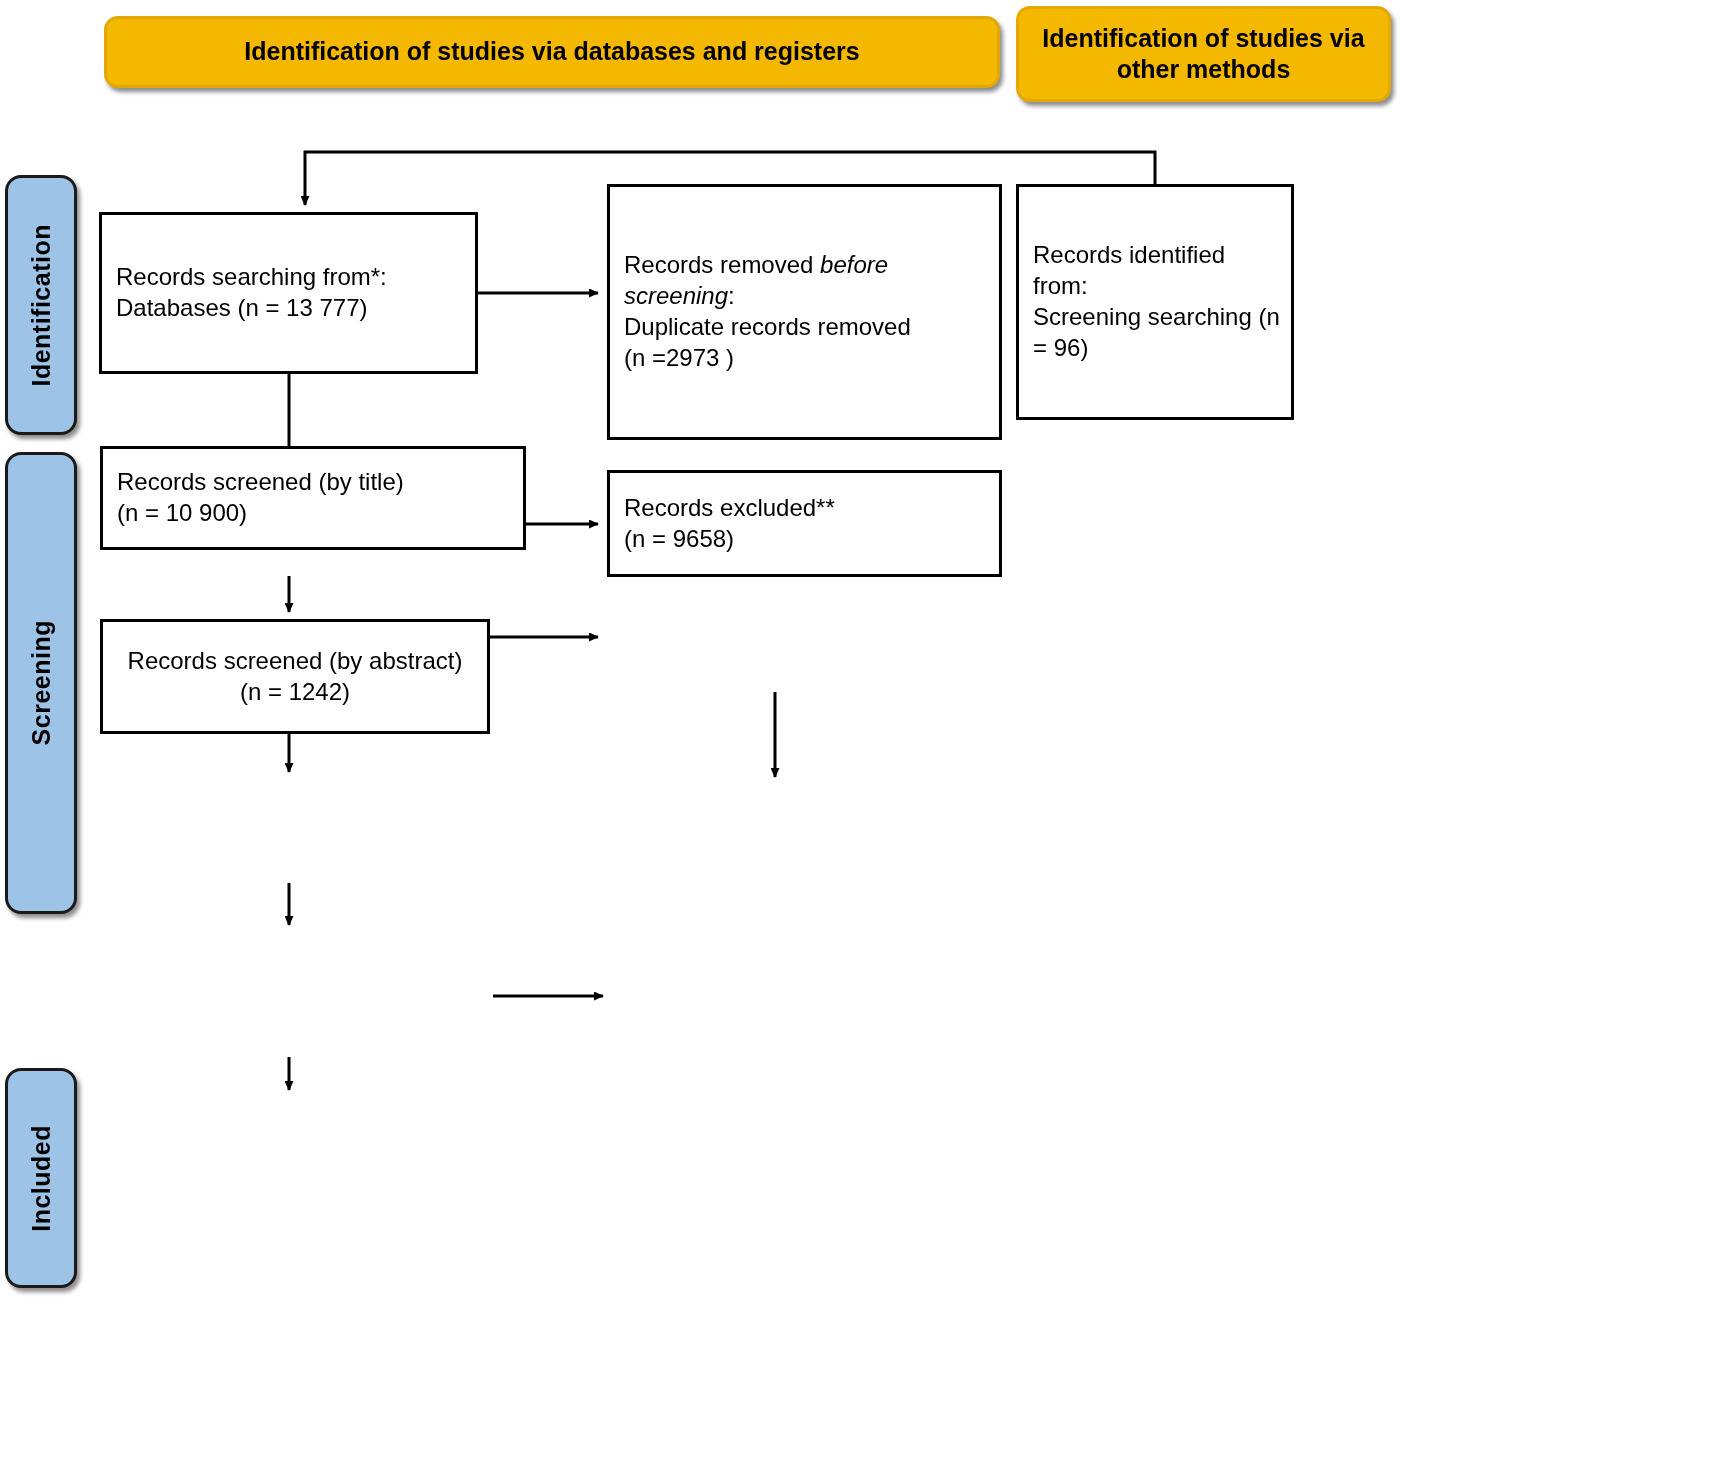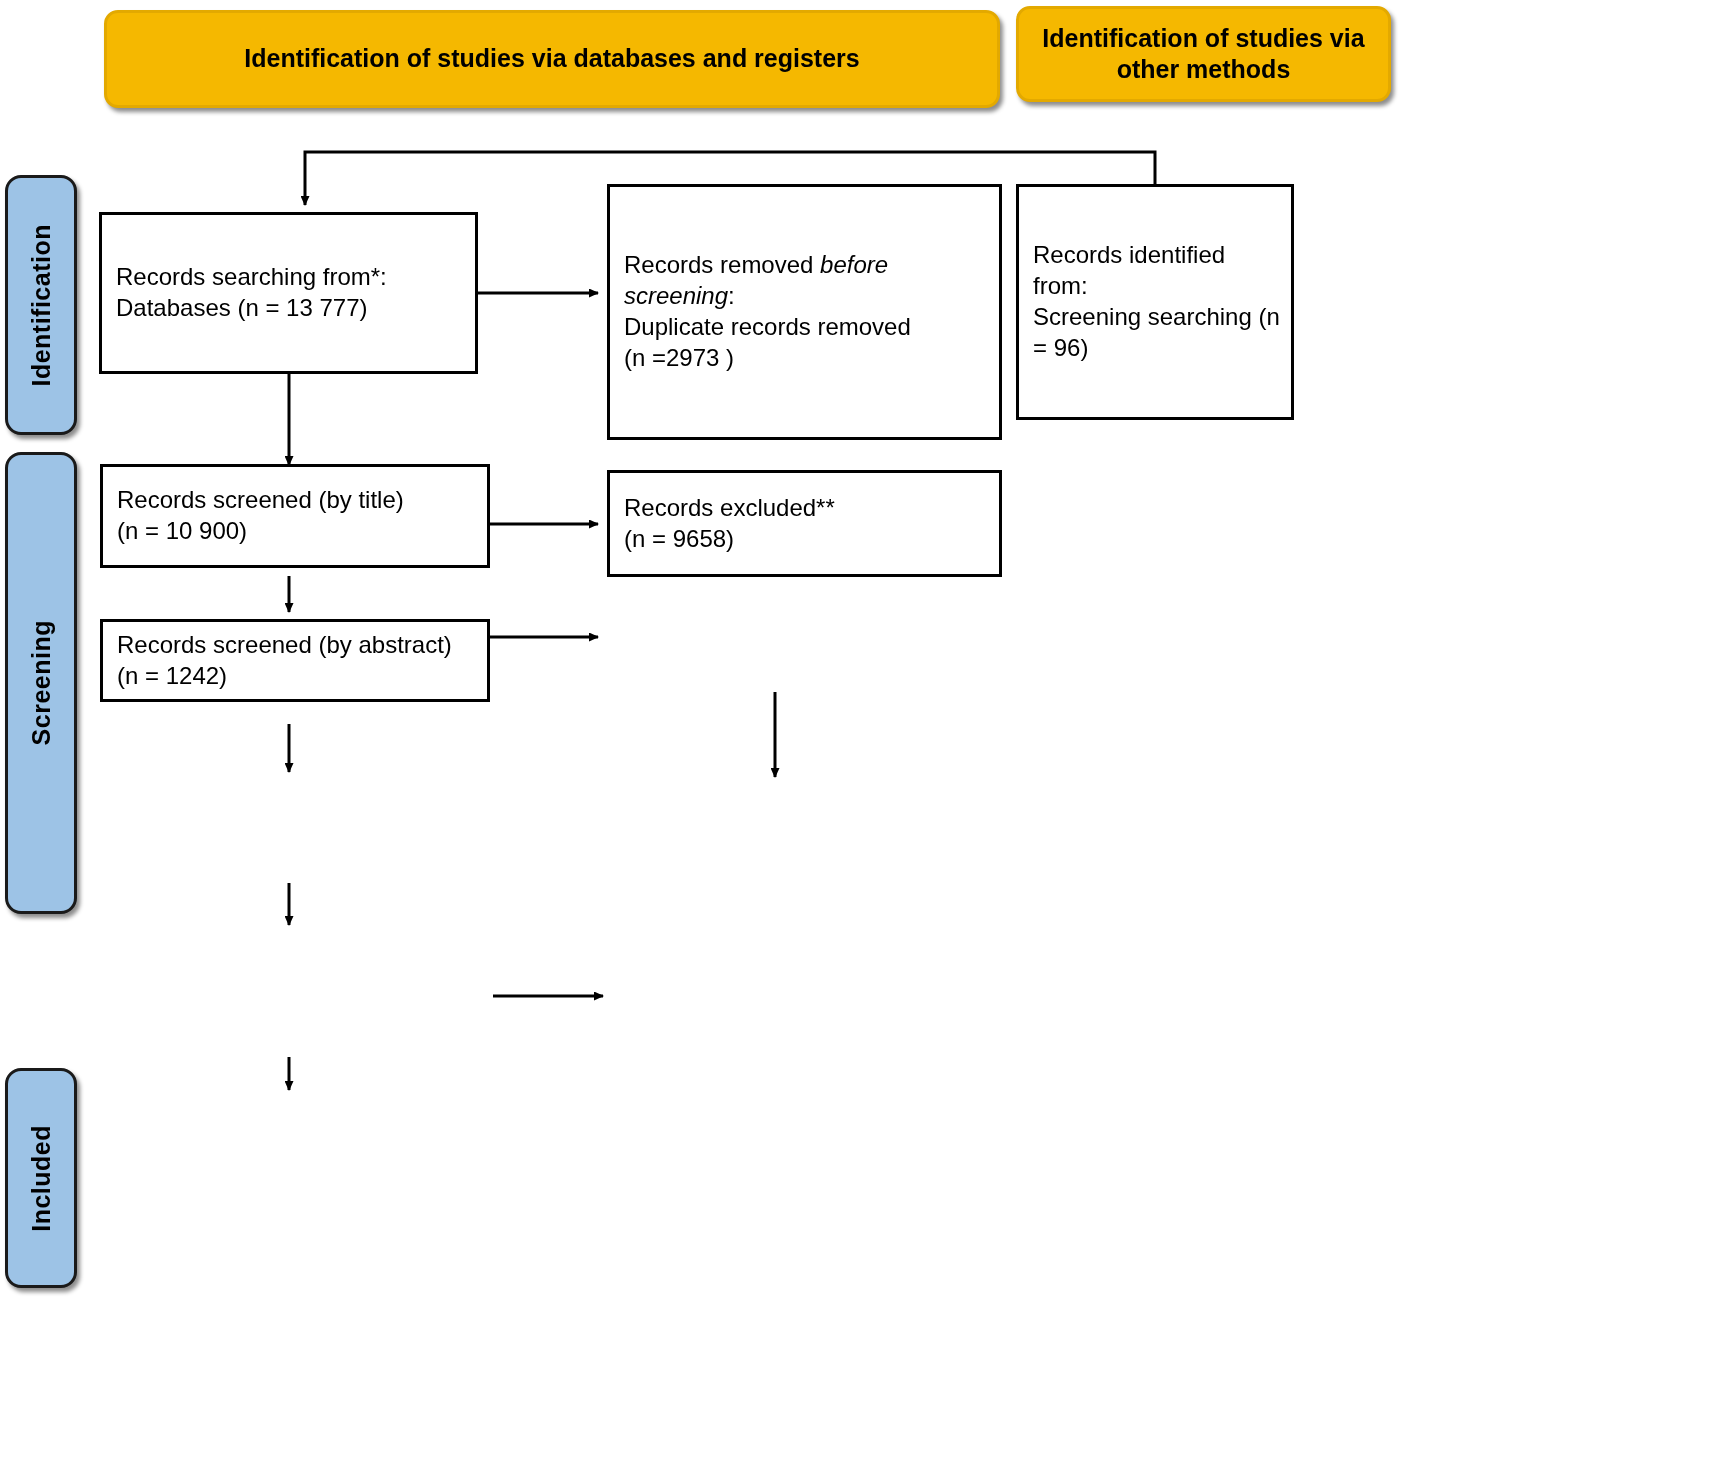--- a/index.html
+++ b/index.html
@@ -30,21 +30,21 @@
     align-items: center;
     justify-content: center;
     text-align: center;
     font-weight: bold;
     font-size: 25px;
     color: #000;
     line-height: 1.25;
     padding: 0 16px;
     box-sizing: border-box;
   }
-  #banner-db  { left: 104px;  top: 10px;  width: 896px; height: 98px; }
+  #banner-db  { left: 104px;  top: 16px;  width: 896px; height: 72px; }
   #banner-oth { left: 1016px; top: 6px;  width: 375px; height: 96px; }
 
   
   .stage {
     position: absolute;
     background: #9DC3E6;
     border: 3px solid #1a1a1a;
     border-radius: 16px;
     box-shadow: 3px 4px 4px rgba(0,0,0,0.45);
     box-sizing: border-box;
@@ -77,23 +77,23 @@
     overflow: hidden;
   }
   .node .ln { display: block; white-space: nowrap; }
   .node .it { font-style: italic; text-align: right; }
 
   .vcenter { display: flex; flex-direction: column; justify-content: center; }
 
   #node-identified     { left: 99px;  top: 212px;  width: 379px; height: 162px; }
   #node-removed        { left: 607px; top: 184px;  width: 395px; height: 256px; }
   #node-other-ident    { left: 1016px;top: 184px;  width: 278px; height: 236px; }
-  #node-screened-title { left: 100px; top: 464px;  width: 390px; height: 104px; }
+  #node-screened-title { left: 100px; top: 446px;  width: 426px; height: 104px; }
   #node-excl-title     { left: 607px; top: 470px;  width: 395px; height: 107px; }
-  #node-screened-abs   { left: 100px; top: 619px;  width: 390px; height: 83px; }</style>
+  #node-screened-abs   { left: 100px; top: 619px;  width: 390px; height: 115px; text-align: center; }</style>
 </head>
 <body>
 
 <div id="page">
 
   
   <div class="banner" id="banner-db">Identification of studies via databases and registers</div>
 
   <div class="banner" id="banner-oth">
     <span>Identification of studies via<br>other methods</span>

